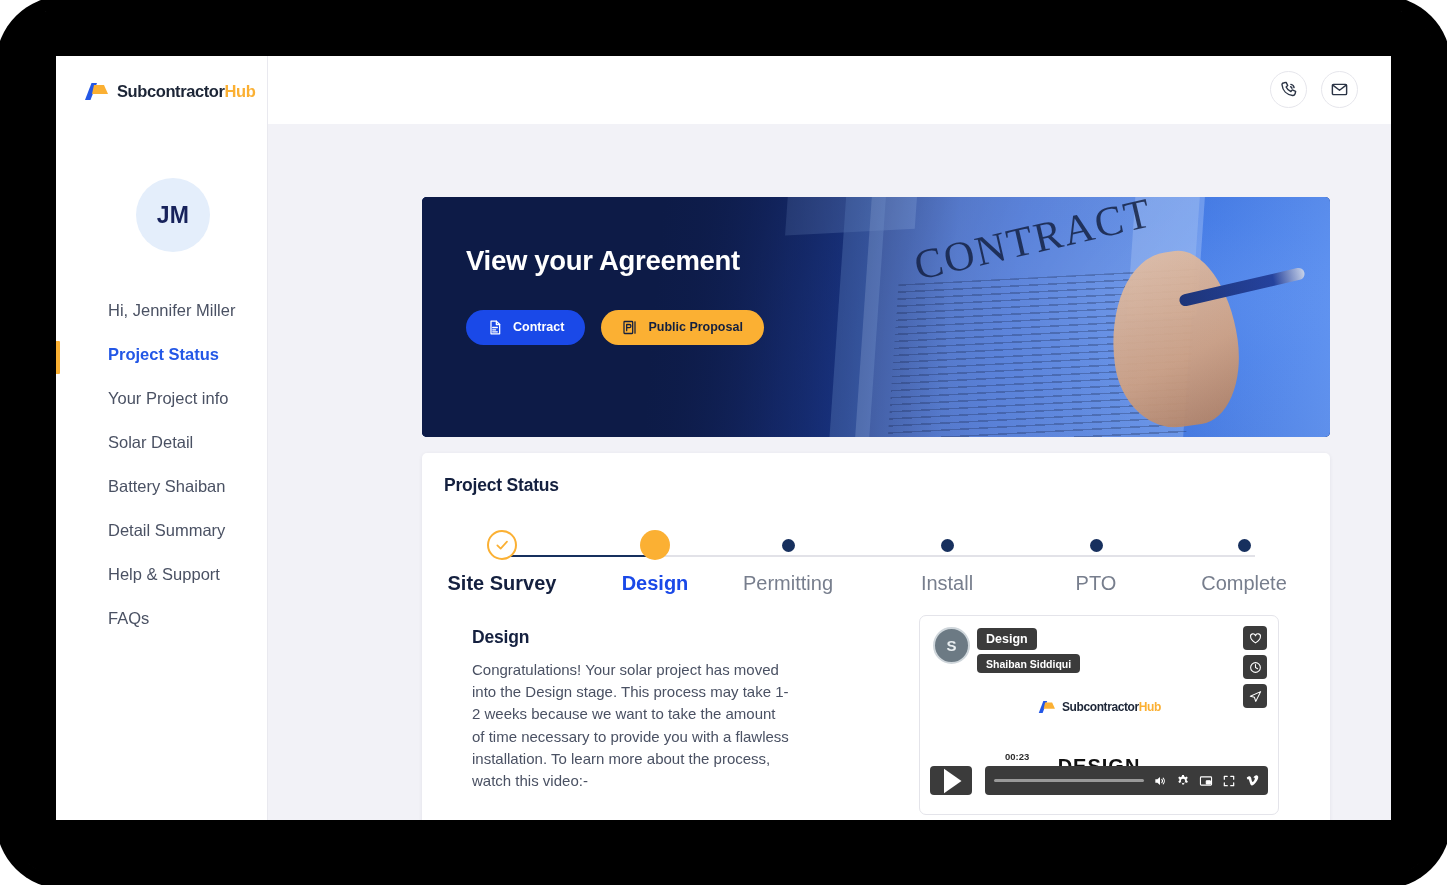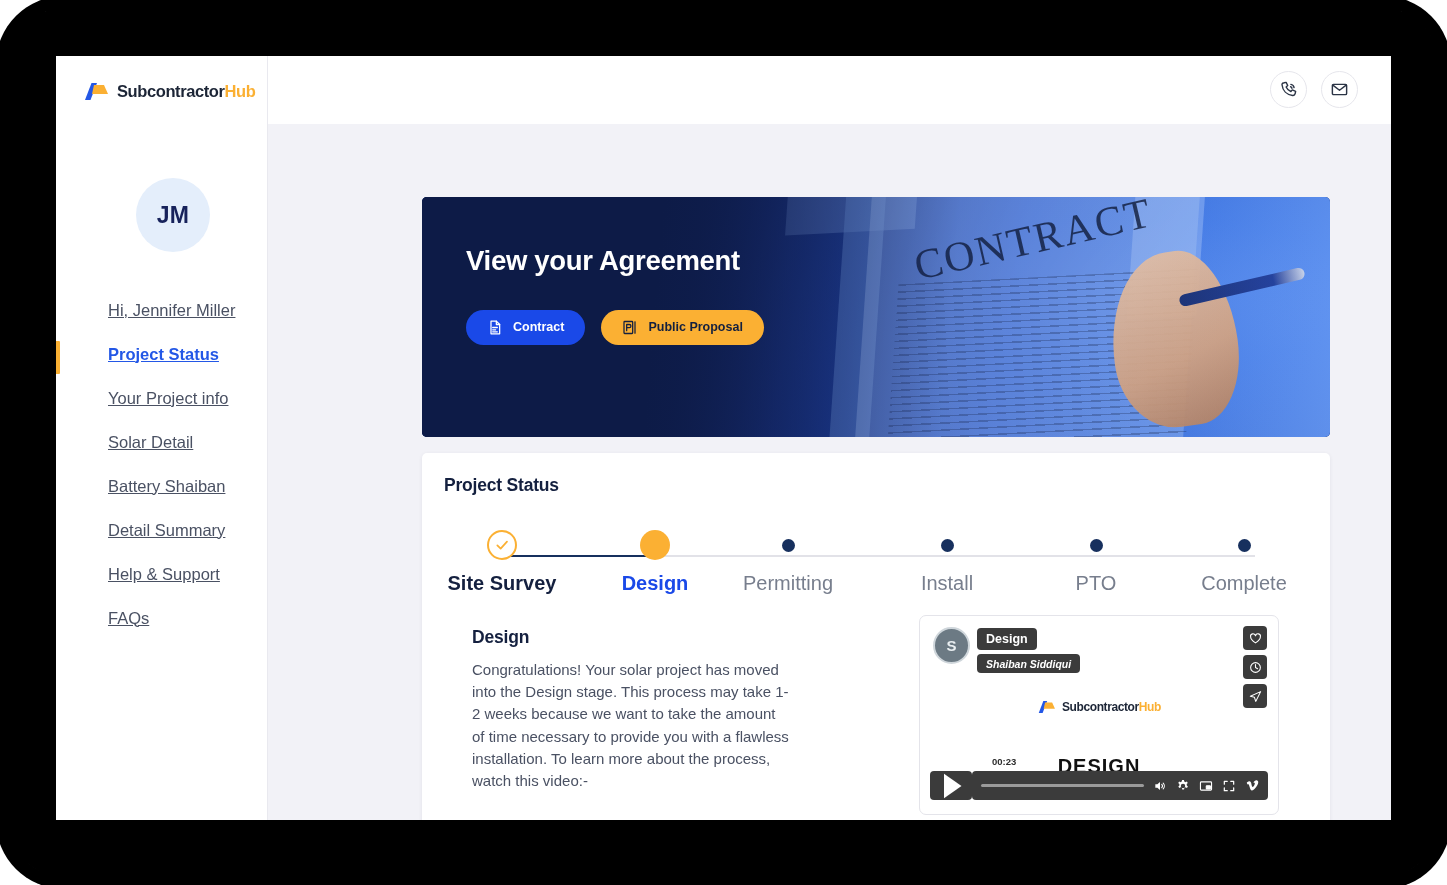--- a/index.html
+++ b/index.html
@@ -60,21 +60,20 @@
   }
 
   #nav { position: absolute; left: 0; top: 232px; width: 100%; }
   .nav-item {
     position: relative;
     padding: 12.5px 0 12.5px 52px;
     font-size: 16.5px;
     color: #4a5163;
     white-space: nowrap;
     cursor: pointer;
-    text-decoration: underline;
   }
   .nav-item.greeting { color: #4a5163; cursor: default; }
   .nav-item.active { color: #2357e6; font-weight: bold; }
   .nav-item.active::before {
     content: ""; position: absolute;
     left: -2px; top: 9px;
     width: 6px; height: 33px;
     background: #fbb033;
     border-radius: 1px;
   }
@@ -259,21 +258,21 @@
     display: flex; align-items: center; justify-content: center;
     color: #e9eef1; font-size: 15px; font-weight: bold;
   }
   .v-chip {
     position: absolute;
     background: #3b3b3b; color: #ffffff;
     border-radius: 4px; font-weight: bold;
     white-space: nowrap;
   }
   .v-chip.title    { left: 57px; top: 12px; padding: 4px 9px; font-size: 12.5px; }
-  .v-chip.author   { left: 57px; top: 38px; padding: 3.5px 9px; font-size: 10.5px; font-style: italic; }
+  .v-chip.author   { left: 57px; top: 38px; padding: 3.5px 9px; font-size: 10.5px; }
   .v-side {
     position: absolute; right: 11px; top: 10px;
     display: flex; flex-direction: column; gap: 5px;
   }
   .v-sidebtn {
     width: 24px; height: 24px; border-radius: 4px;
     background: #3b3b3b;
     display: flex; align-items: center; justify-content: center;
     cursor: pointer;
   }
@@ -285,21 +284,21 @@
   .v-logo .logo-mark { width: 19px; height: 12px; }
   .v-logo .logo-text { font-size: 12px; }
   .v-bigword {
     position: absolute; left: 0; right: 0; top: 139px;
     text-align: center;
     font-size: 20px; font-weight: bold; color: #111111;
     letter-spacing: 1px;
   }
   .v-controls {
     position: absolute; left: 10px; right: 10px; bottom: 9px;
-    height: 39px; display: flex; align-items: center; gap: 0;
+    height: 39px; display: flex; gap: 13px;
   }
   .v-play {
     width: 42px; height: 29px; border-radius: 4px; background: #3b3b3b;
     display: flex; align-items: center; justify-content: center; cursor: pointer;
   }
   .v-bar {
     position: relative; flex: 1; height: 29px;
     border-radius: 4px; background: #3b3b3b;
     display: flex; align-items: center;
     padding: 0 9px; gap: 9px;

